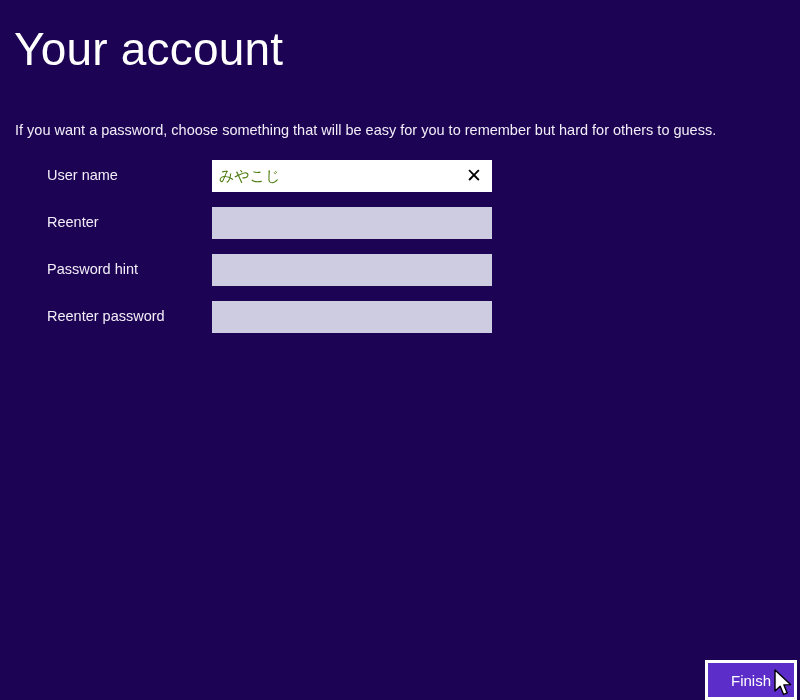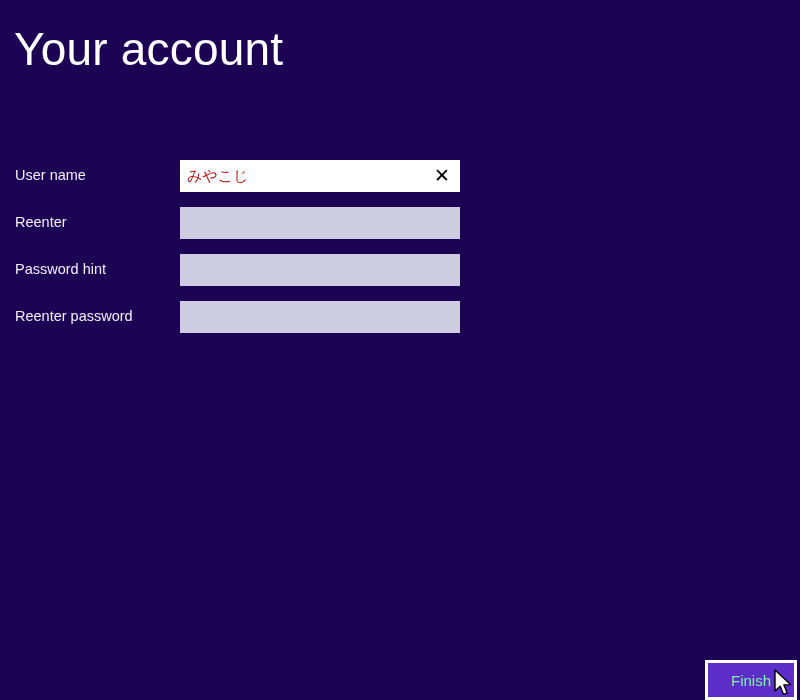--- a/index.html
+++ b/index.html
@@ -43,20 +43,21 @@
   }
   .form {
     position: absolute;
     left: 0;
     top: 160px;
     width: 800px;
   }
   .form-row {
     position: relative;
     height: 47px;
+    margin-left: 32px;
   }
   .field-label {
     position: absolute;
     left: 15px;
     top: 7px;
     font-size: 14.5px;
     color: #f2eef8;
     white-space: nowrap;
   }
   .field-box {
@@ -72,21 +73,21 @@
   .field-box.active {
     background: #ffffff;
   }
   .field-value {
     position: absolute;
     left: 7px;
     top: 0;
     height: 32px;
     line-height: 32px;
     font-size: 15px;
-    color: #b91c1c;
+    color: #4d7c0f;
     font-family: "DejaVu Sans", sans-serif;
     white-space: nowrap;
   }
   .clear-icon {
     position: absolute;
     right: 8px;
     top: 0;
     height: 32px;
     width: 20px;
     line-height: 31px;
@@ -99,21 +100,21 @@
   }
   .finish-button {
     position: absolute;
     left: 705px;
     top: 660px;
     width: 92px;
     height: 40px;
     box-sizing: border-box;
     background: #5c2dc8;
     border: 3px solid #ffffff;
-    color: #86efac;
+    color: #ffffff;
     font-size: 15px;
     font-family: "Liberation Sans", sans-serif;
     line-height: 1;
     display: flex;
     align-items: center;
     justify-content: center;
     padding: 12px;
     cursor: pointer;
   }
   .cursor {
@@ -125,20 +126,21 @@
     pointer-events: none;
   }
 </style>
 </head>
 <body>
 
 <div id="screen">
 
   <div class="page-title">Your account</div>
 
+  <div class="description">If you want a password, choose something that will be easy for you to remember but hard for others to guess.</div>
 
   <div class="form">
 
     <div class="form-row">
       <div class="field-label">User name</div>
       <div class="field-box active">
         <span class="field-value">みやこじ</span>
         <span class="clear-icon">✕</span>
       </div>
     </div>

